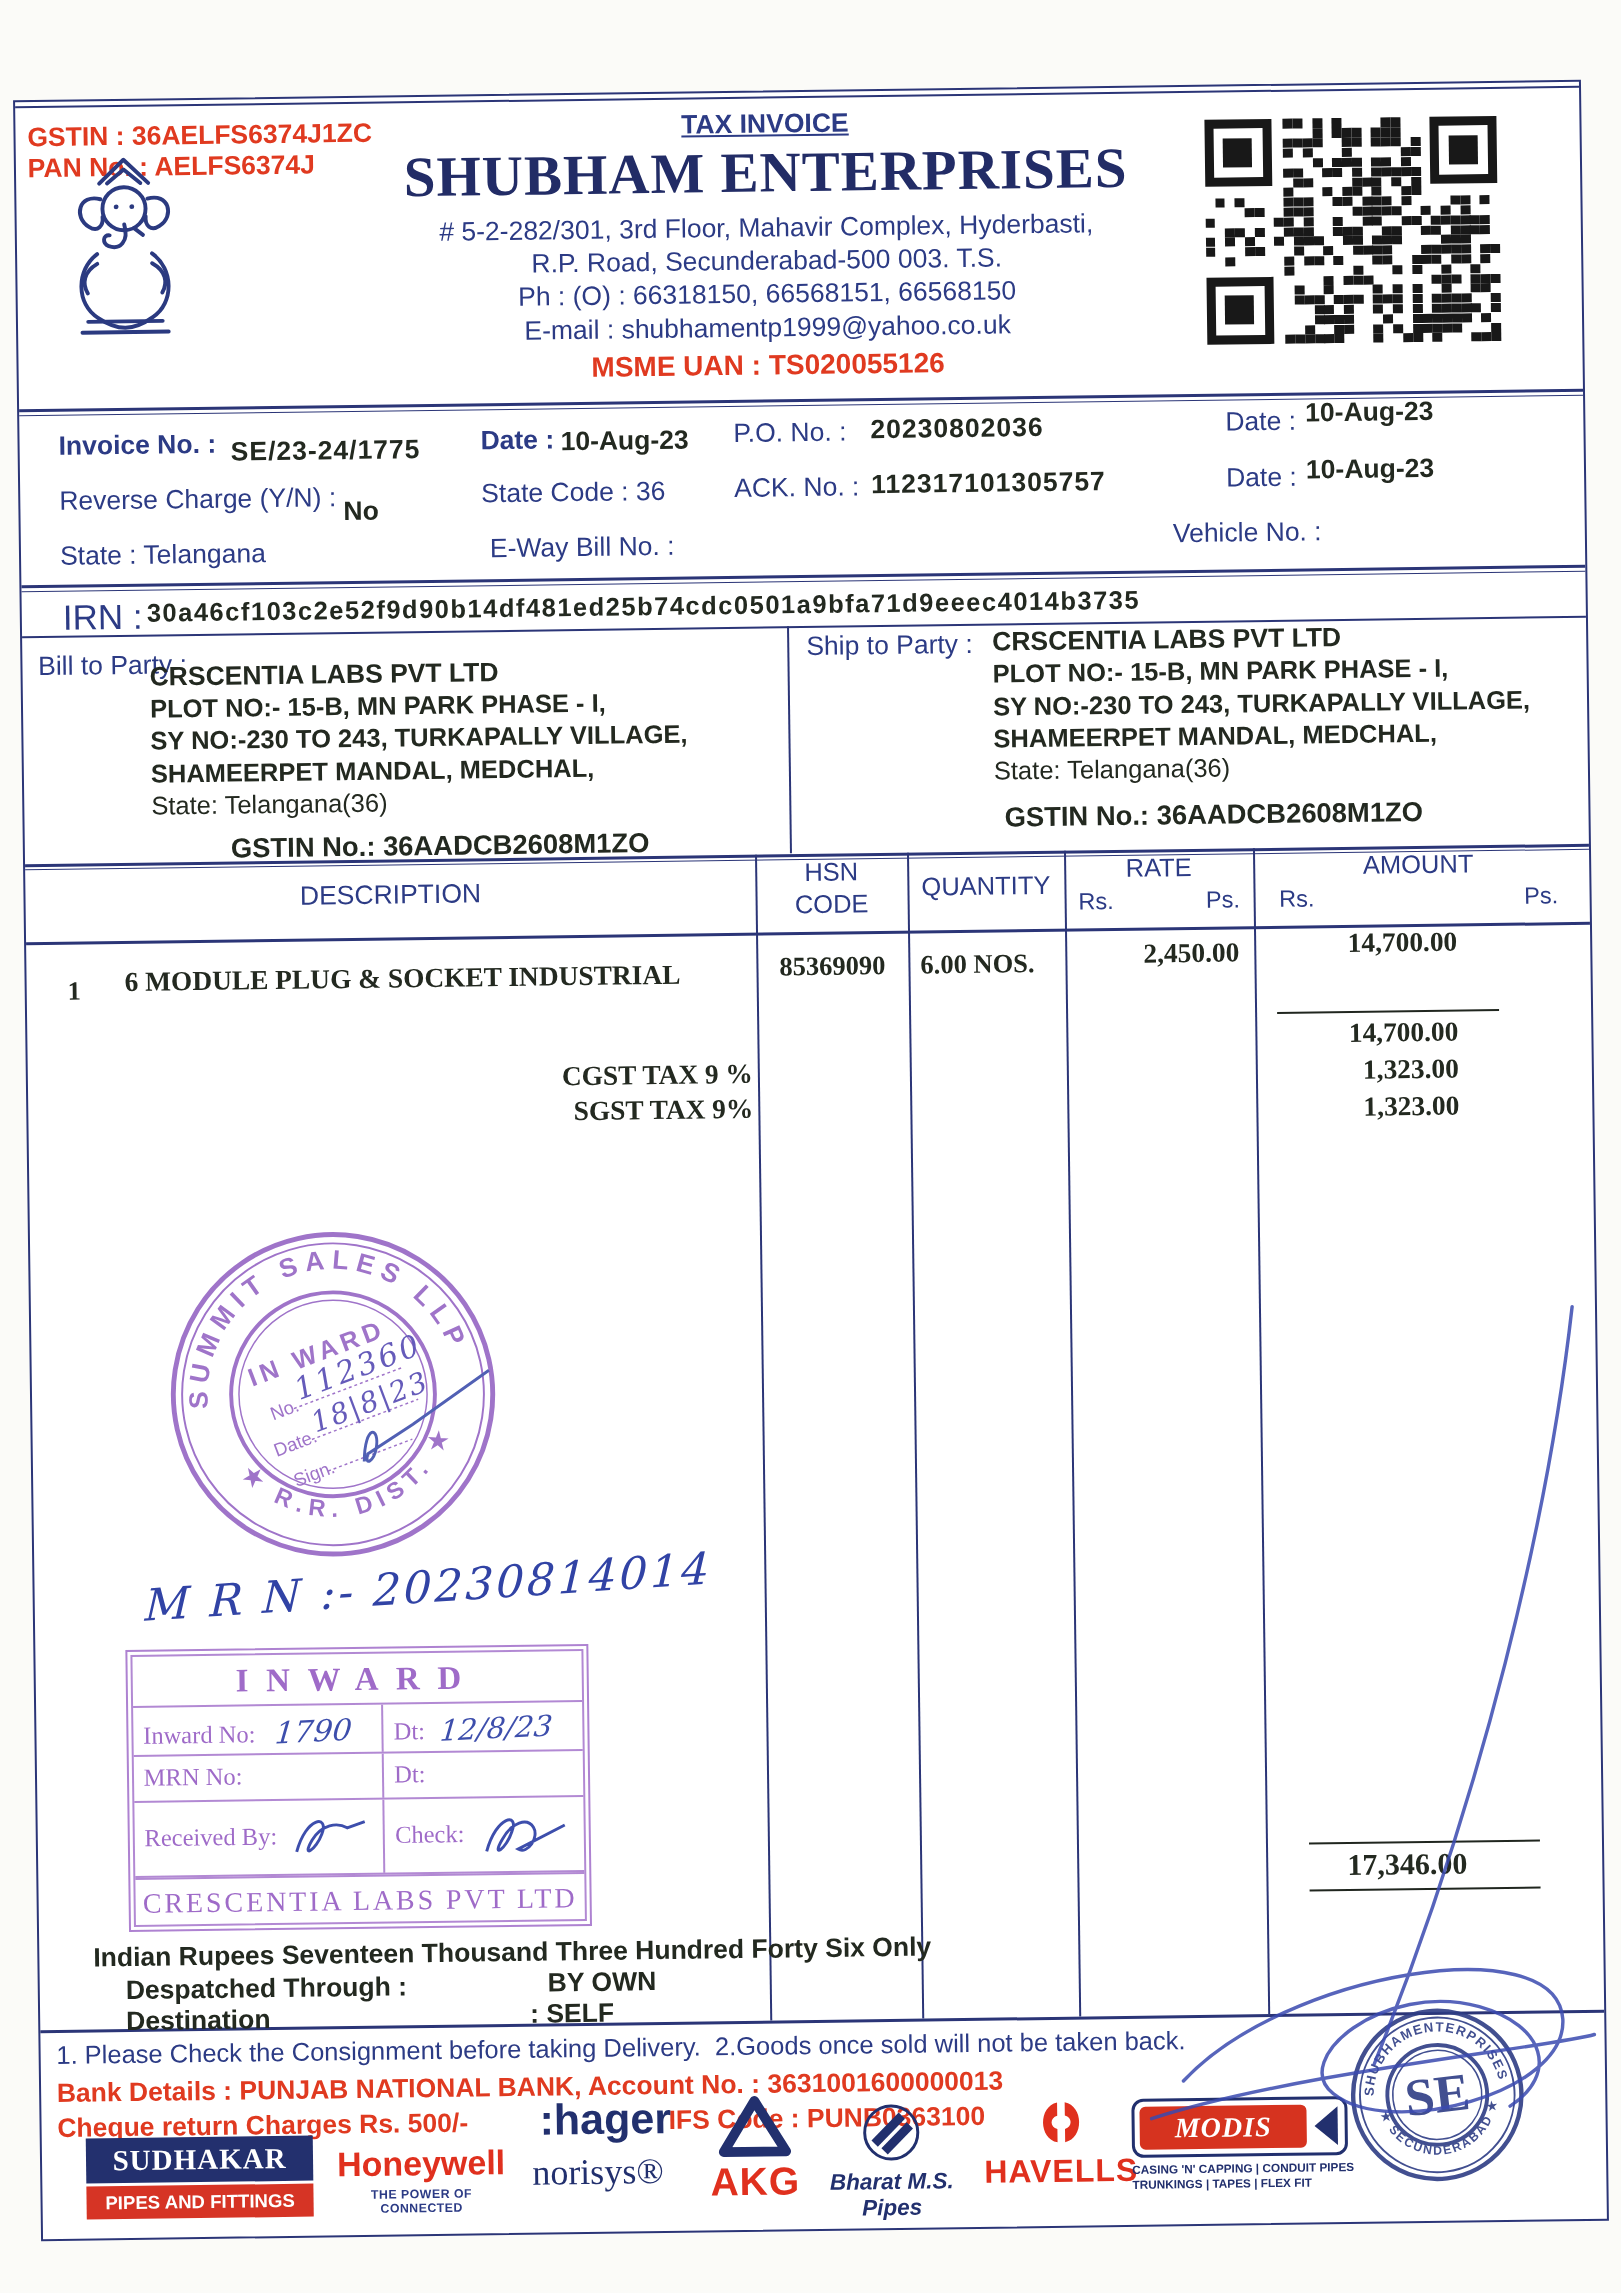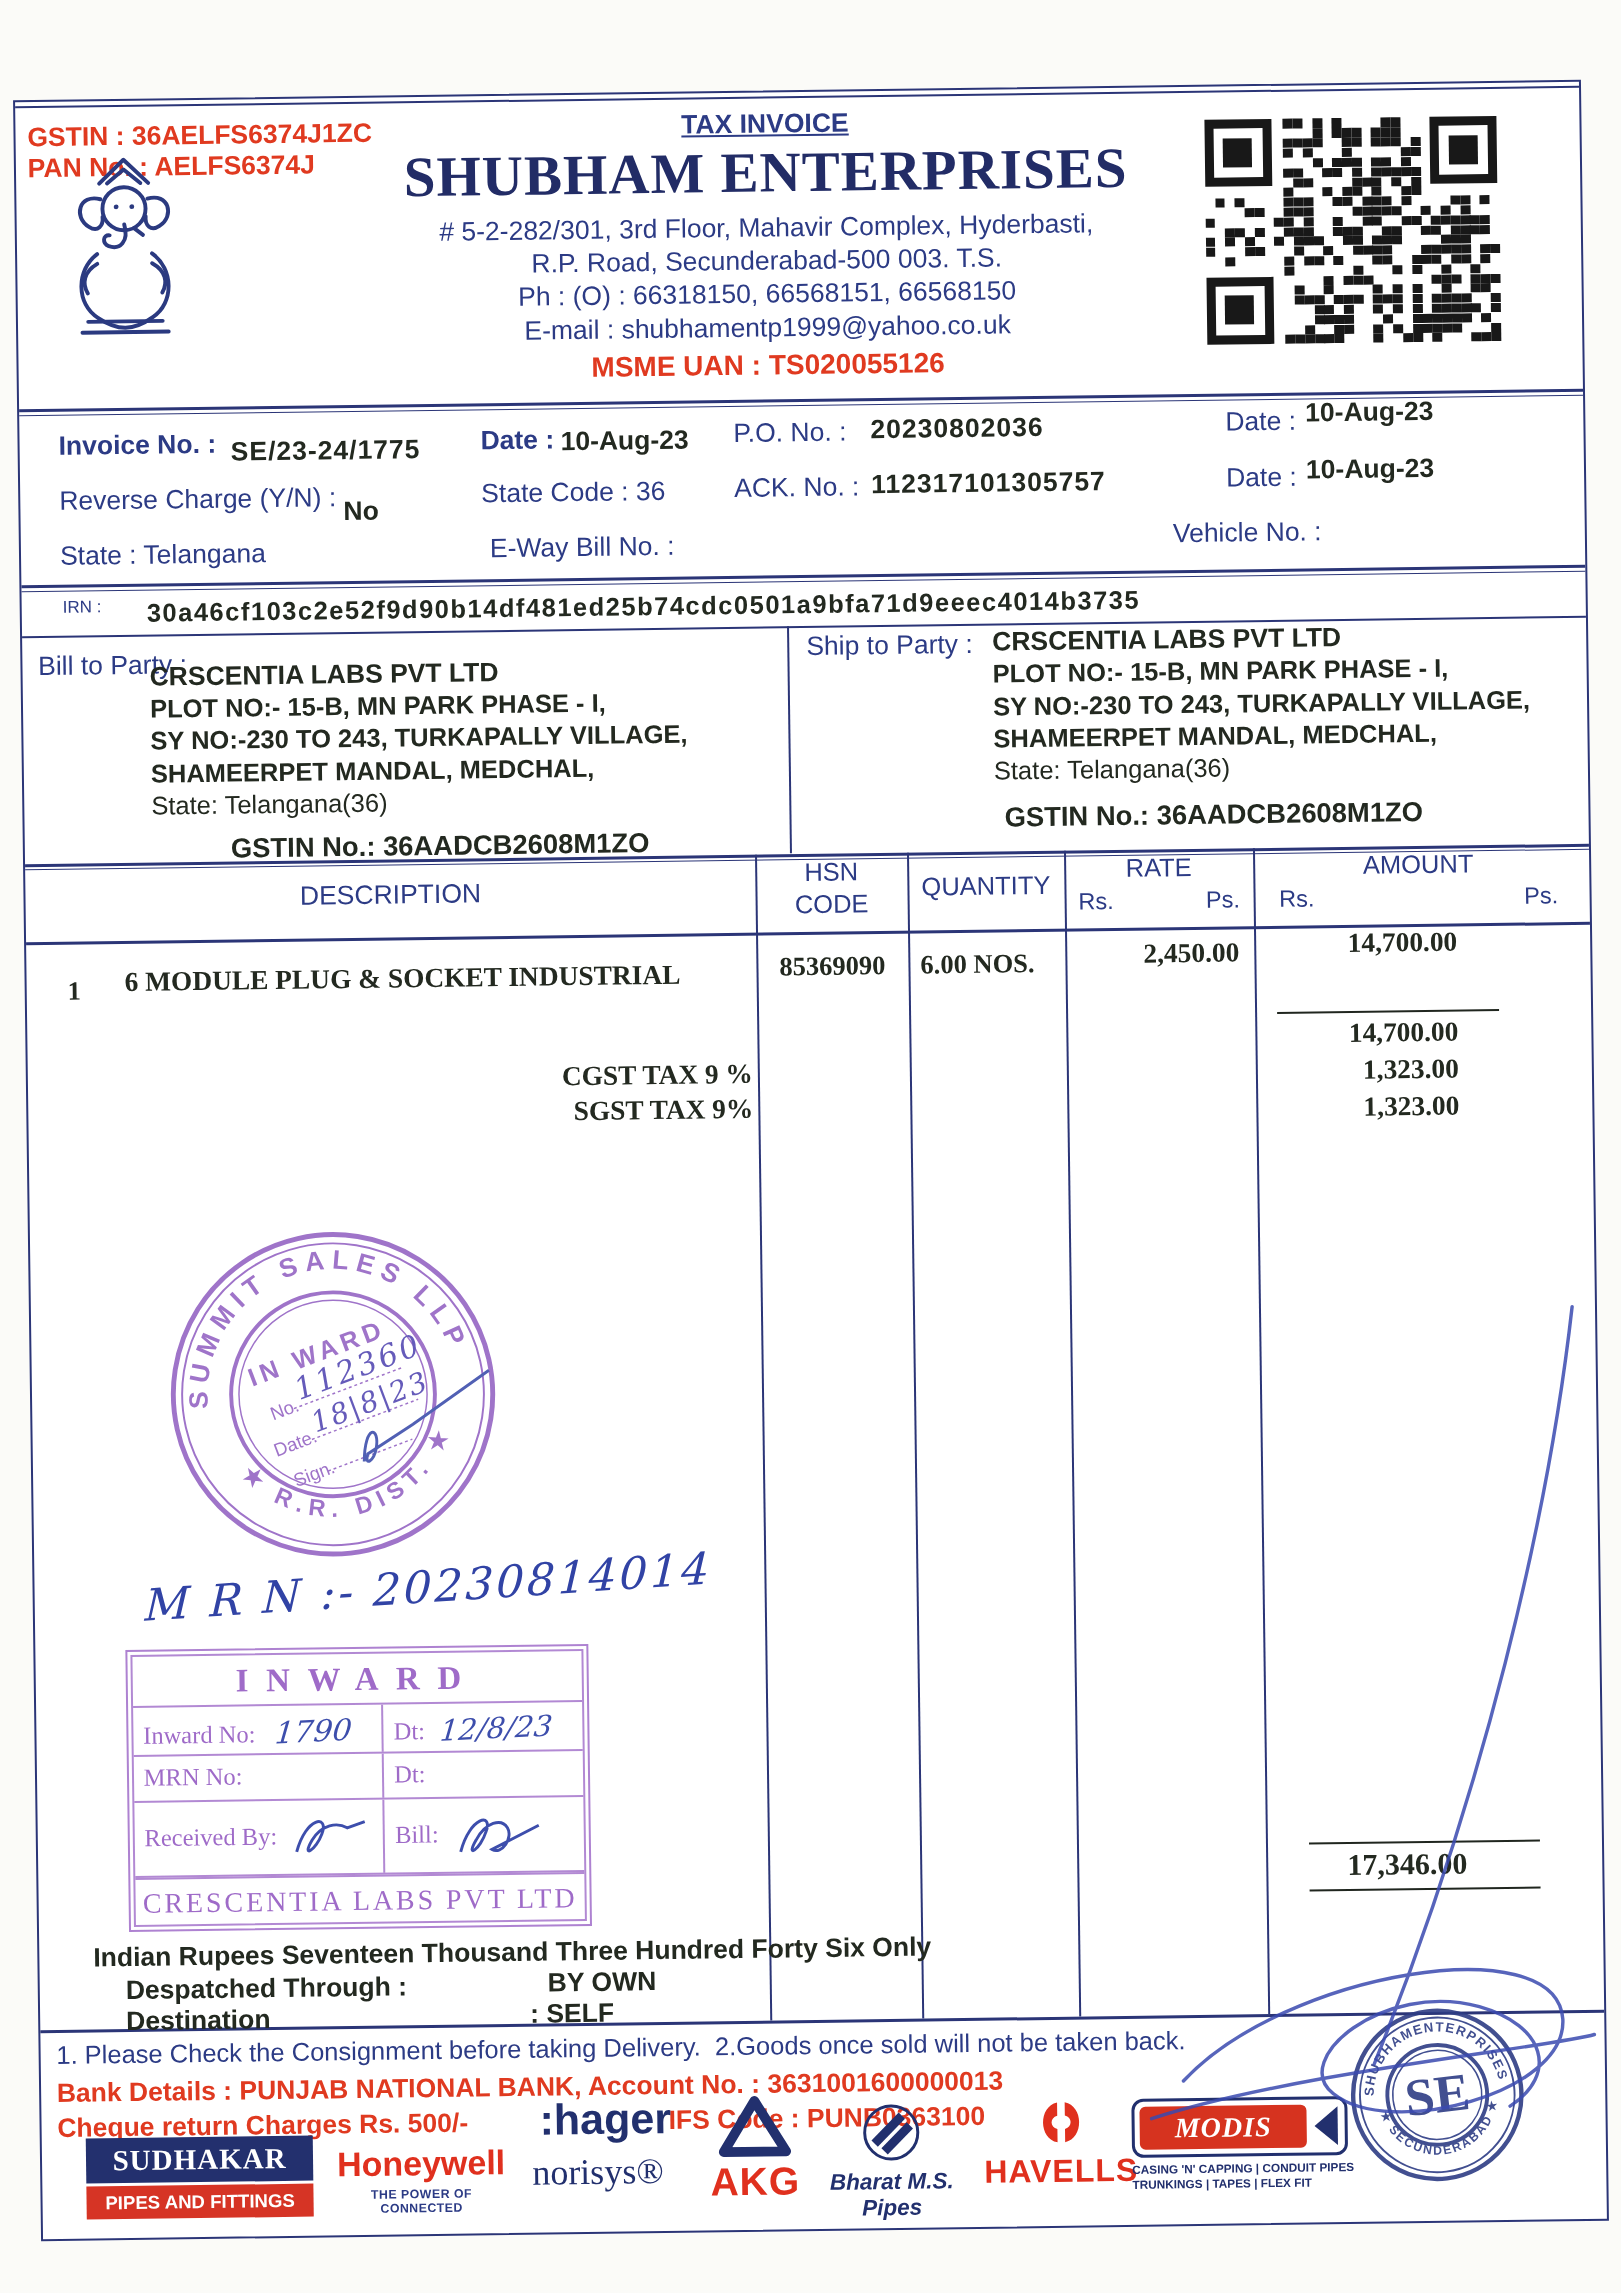--- a/index.html
+++ b/index.html
@@ -344,21 +344,21 @@
   <div class="abs ink b" style="left:851px;top:378px;font-size:26.5px;letter-spacing:1px;">112317101305757</div>
   <div class="abs navy" style="left:1206px;top:376px;font-size:26.5px;">Date :</div>
   <div class="abs ink b" style="left:1286px;top:369px;font-size:26.5px;">10-Aug-23</div>
 
   <div class="abs navy" style="left:39px;top:439px;font-size:26.5px;">State : Telangana</div>
   <div class="abs navy" style="left:469px;top:437px;font-size:26.5px;">E-Way Bill No. :</div>
   <div class="abs navy" style="left:1152px;top:431px;font-size:26.5px;">Vehicle No. :</div>
 
   <div class="hline" style="top:483px;left:0;right:0;height:2.9px"></div>
   <div class="hline" style="top:489px;left:0;right:0;height:1px"></div>
-  <div class="abs navy" style="left:41px;top:496px;font-size:17px;">IRN :</div>
+  <div class="abs navy" style="left:41px;top:496px;font-size:35px;">IRN :</div>
   <div class="abs ink b" style="left:125px;top:498px;font-size:25.5px;letter-spacing:1.5px;">30a46cf103c2e52f9d90b14df481ed25b74cdc0501a9bfa71d9eeec4014b3735</div>
   <div class="hline" style="top:534px;left:0;right:0;height:2px"></div>
 
   <div class="vline" style="left:765px;top:534px;height:227px"></div>
 
   <div class="abs navy" style="left:15.7px;top:549px;font-size:26.5px;">Bill to Party :</div>
   <div class="abs ink b" style="left:127px;top:561px;font-size:26.5px;">CRSCENTIA LABS PVT LTD</div>
   <div class="abs ink b" style="left:127px;top:594px;font-size:25.5px;">PLOT NO:- 15-B, MN PARK PHASE - I,</div>
   <div class="abs ink b" style="left:127px;top:626px;font-size:25.5px;">SY NO:-230 TO 243, TURKAPALLY VILLAGE,</div>
   <div class="abs ink b" style="left:127px;top:659px;font-size:25.5px;">SHAMEERPET MANDAL, MEDCHAL,</div>
@@ -467,21 +467,21 @@
         <div class="iw-cell iw-c2" style="height:33px">Dt:</div>
       </div>
       <div class="iw-row">
         <div class="iw-cell iw-c1" style="height:61px">
           <span>Received By:</span>
           <svg width="86" height="55" viewBox="0 0 88 56" style="vertical-align:-19.6px">
             <path d="M14,44 C24,8 48,6 40,26 C34,42 18,52 30,32 C40,16 56,14 66,20 L84,14" stroke="#3345a8" stroke-width="3" fill="none"></path>
           </svg>
         </div>
         <div class="iw-cell iw-c2" style="height:61px">
-          <span>Bill:</span>
+          <span>Check:</span>
           <svg width="98" height="57" viewBox="0 0 100 58" style="vertical-align:-21.6px">
             <path d="M16,46 C26,10 50,6 42,26 C36,44 20,54 32,34 C42,16 58,12 64,22 C70,32 58,50 48,44 L96,20" stroke="#3345a8" stroke-width="3" fill="none"></path>
           </svg>
         </div>
       </div>
       <div class="iw-foot" style="border-top:2px solid rgba(154,100,198,.8)">CRESCENTIA LABS PVT LTD</div>
     </div>
   </div>
 
   <div class="abs ink b" style="left:54px;top:1841px;font-size:26.5px;">Indian Rupees Seventeen Thousand Three Hundred Forty Six Only</div>

